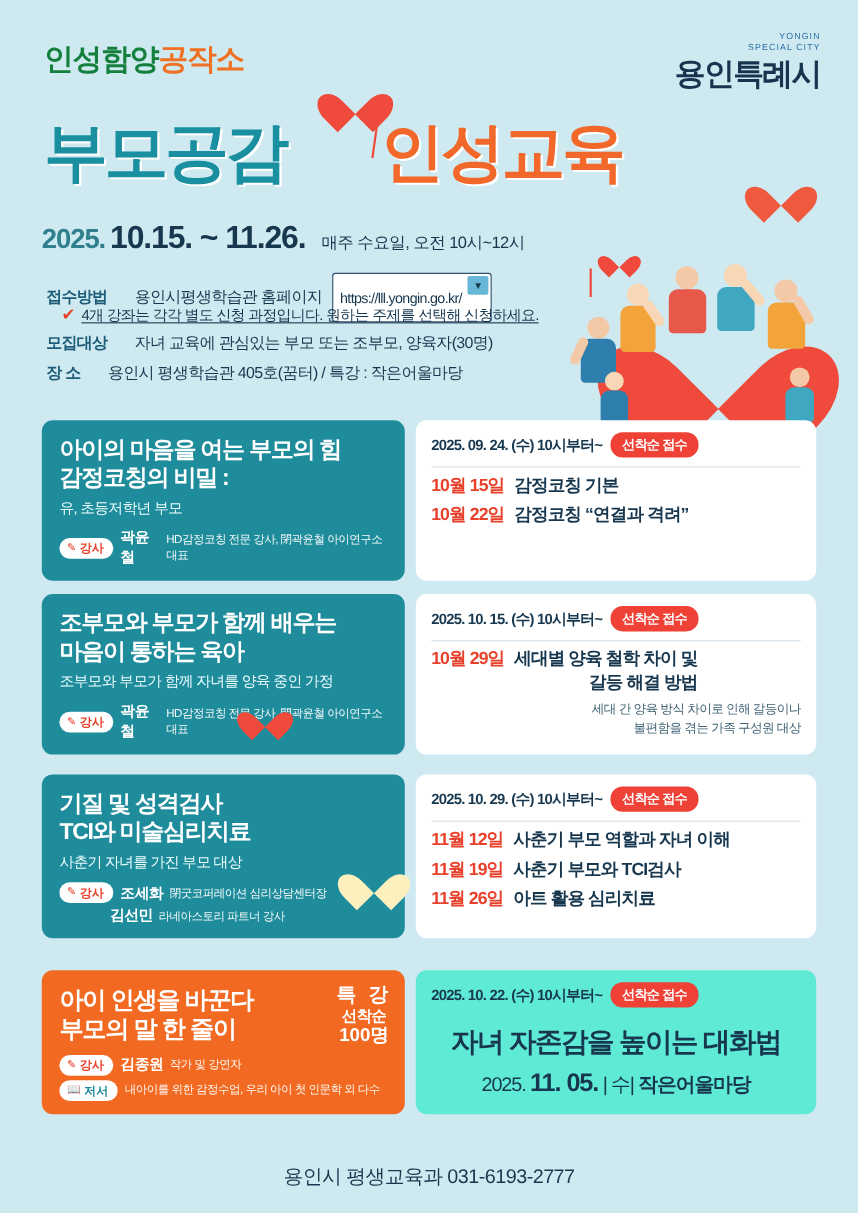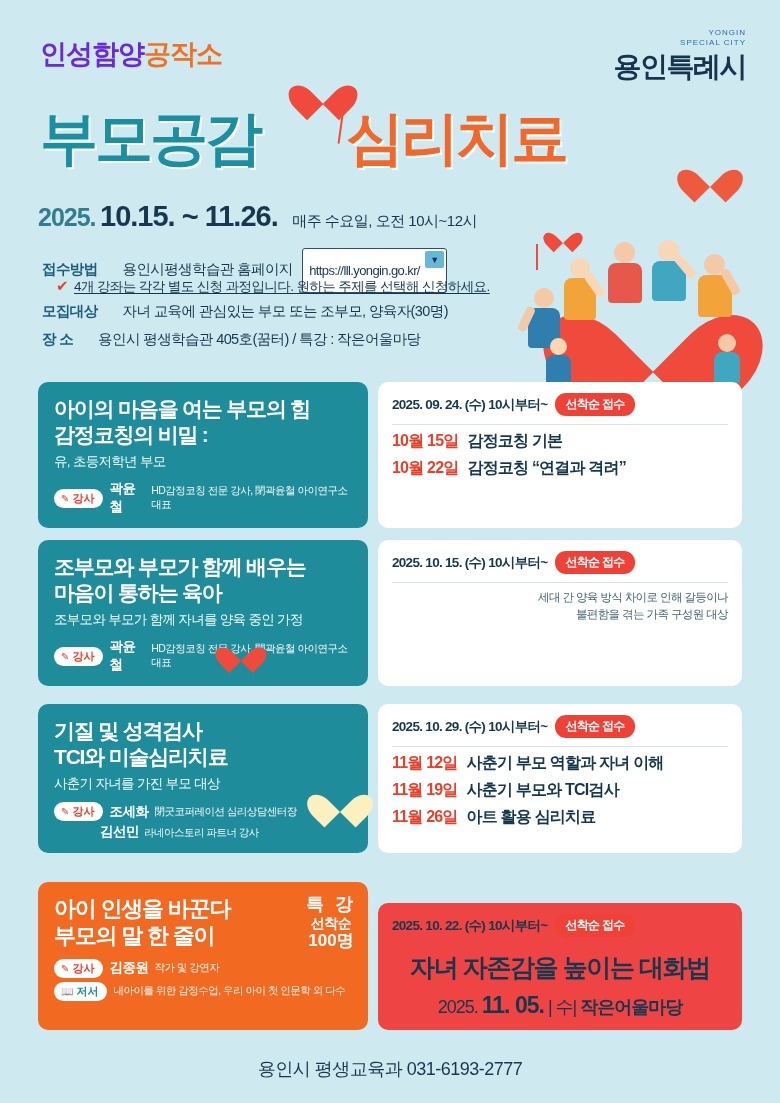--- a/index.html
+++ b/index.html
@@ -11,21 +11,21 @@
     position:relative;
     overflow:hidden;
   }
   .page{position:relative;width:780px;height:1103px;}
 
   
   .brand{
     position:absolute;left:40px;top:36px;
     font-size:27px;font-weight:bold;letter-spacing:-1px;
   }
-  .brand .b1{color:#6d28d9;}
+  .brand .b1{color:#15803d;}
   .brand .b2{color:#f07124;}
 
   .citylogo{position:absolute;right:34px;top:28px;text-align:right;}
   .cityname{font-size:28px;font-weight:bold;color:#17344e;letter-spacing:-1.5px;}
   .citysub{font-size:8px;color:#2a6fa8;letter-spacing:1px;line-height:1.15;margin-bottom:1px;}
 
   
   .title{
     position:absolute;left:40px;top:100px;
     font-size:58px;font-weight:bold;letter-spacing:-3px;
@@ -141,22 +141,22 @@
     padding:14px 16px 12px 16px;box-sizing:border-box;position:relative;
   }
   .specbox{
     position:absolute;right:12px;top:12px;text-align:center;
     color:#fff;font-weight:bold;line-height:1.15;
   }
   .specbox .l1{font-size:18px;letter-spacing:3px;}
   .specbox .l2{font-size:14px;letter-spacing:-0.5px;}
   .specbox .l3{font-size:17px;}
   .special-right{
-    flex:1;background:#ef4444;border-radius:10px;margin-left:10px;
-    padding:11px 14px;box-sizing:border-box;margin-top:21px;
+    flex:1;background:#5eead4;border-radius:10px;margin-left:10px;
+    padding:11px 14px;box-sizing:border-box;
   }
   .bigsess{
     text-align:center;font-size:25px;font-weight:bold;color:#17374f;
     letter-spacing:-1.4px;margin-top:14px;
   }
   .bigdate{
     text-align:center;margin-top:8px;font-size:18px;color:#17374f;letter-spacing:-1px;
   }
   .bigdate .bd{font-size:23px;font-weight:bold;}
   .bigdate .place{font-weight:bold;}
@@ -180,21 +180,21 @@
     <span class="b1">인성함양</span><span class="b2">공작소</span>
   </div>
 
   <div class="citylogo">
     <div class="citysub">YONGIN</div>
     <div class="citysub">SPECIAL CITY</div>
     <div class="cityname">용인특례시</div>
   </div>
 
   <div class="title">
-    <span class="t-teal">부모공감</span><span class="t-gap"></span><span class="t-orange">심리치료</span>
+    <span class="t-teal">부모공감</span><span class="t-gap"></span><span class="t-orange">인성교육</span>
   </div>
   <div class="balloon">
     <div class="heart">
         <div class="heart-shape"></div>
       </div>
     <div class="str"></div>
   </div>
   <div class="heart-big">
       <div class="heart-shape"></div>
     </div>
@@ -319,20 +319,27 @@
         <span class="tname">곽윤철</span>
         <span class="tdesc">HD감정코칭 전문 강사, 閉곽윤철 아이연구소 대표</span>
       </div>
     </div>
     <div class="card-right">
       <div class="openrow">
         <span class="opentxt">2025. 10. 15. (수) 10시부터~</span>
         <span class="fcfs">선착순 접수</span>
       </div>
       <div class="hr"></div>
+      <div class="sess">
+        <span class="sdate">10월 29일</span>
+        <span class="stitle">
+          <span>세대별 양육 철학 차이 및</span>
+          <small>갈등 해결 방법</small>
+        </span>
+      </div>
       <div class="snote" style="white-space:pre-line;">세대 간 양육 방식 차이로 인해 갈등이나
 불편함을 겪는 가족 구성원 대상</div>
     </div>
   </div>
 
   <div class="deco-heart" style="left:224px;top:636px;">
       <div class="heart-shape"></div>
     </div>
 
   <div class="card" style="top:704px;">

